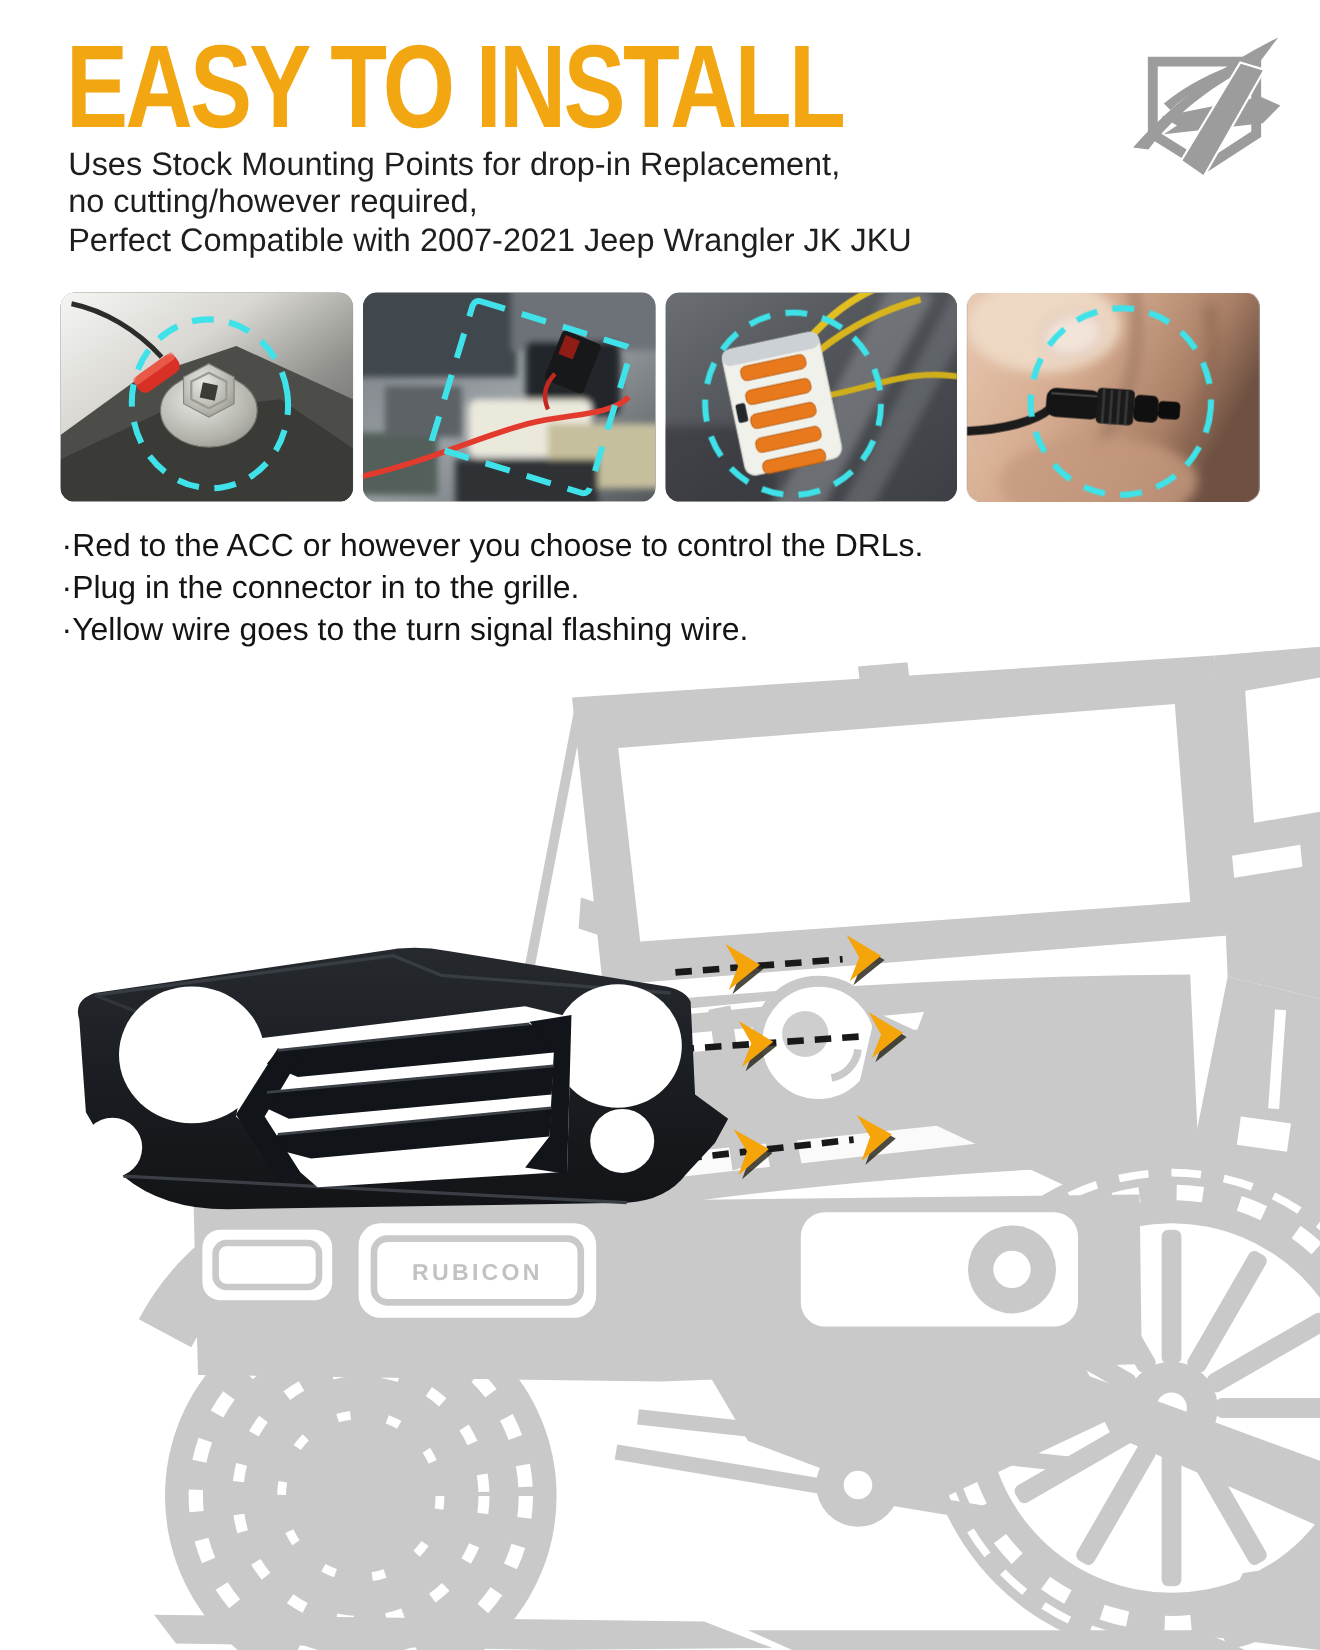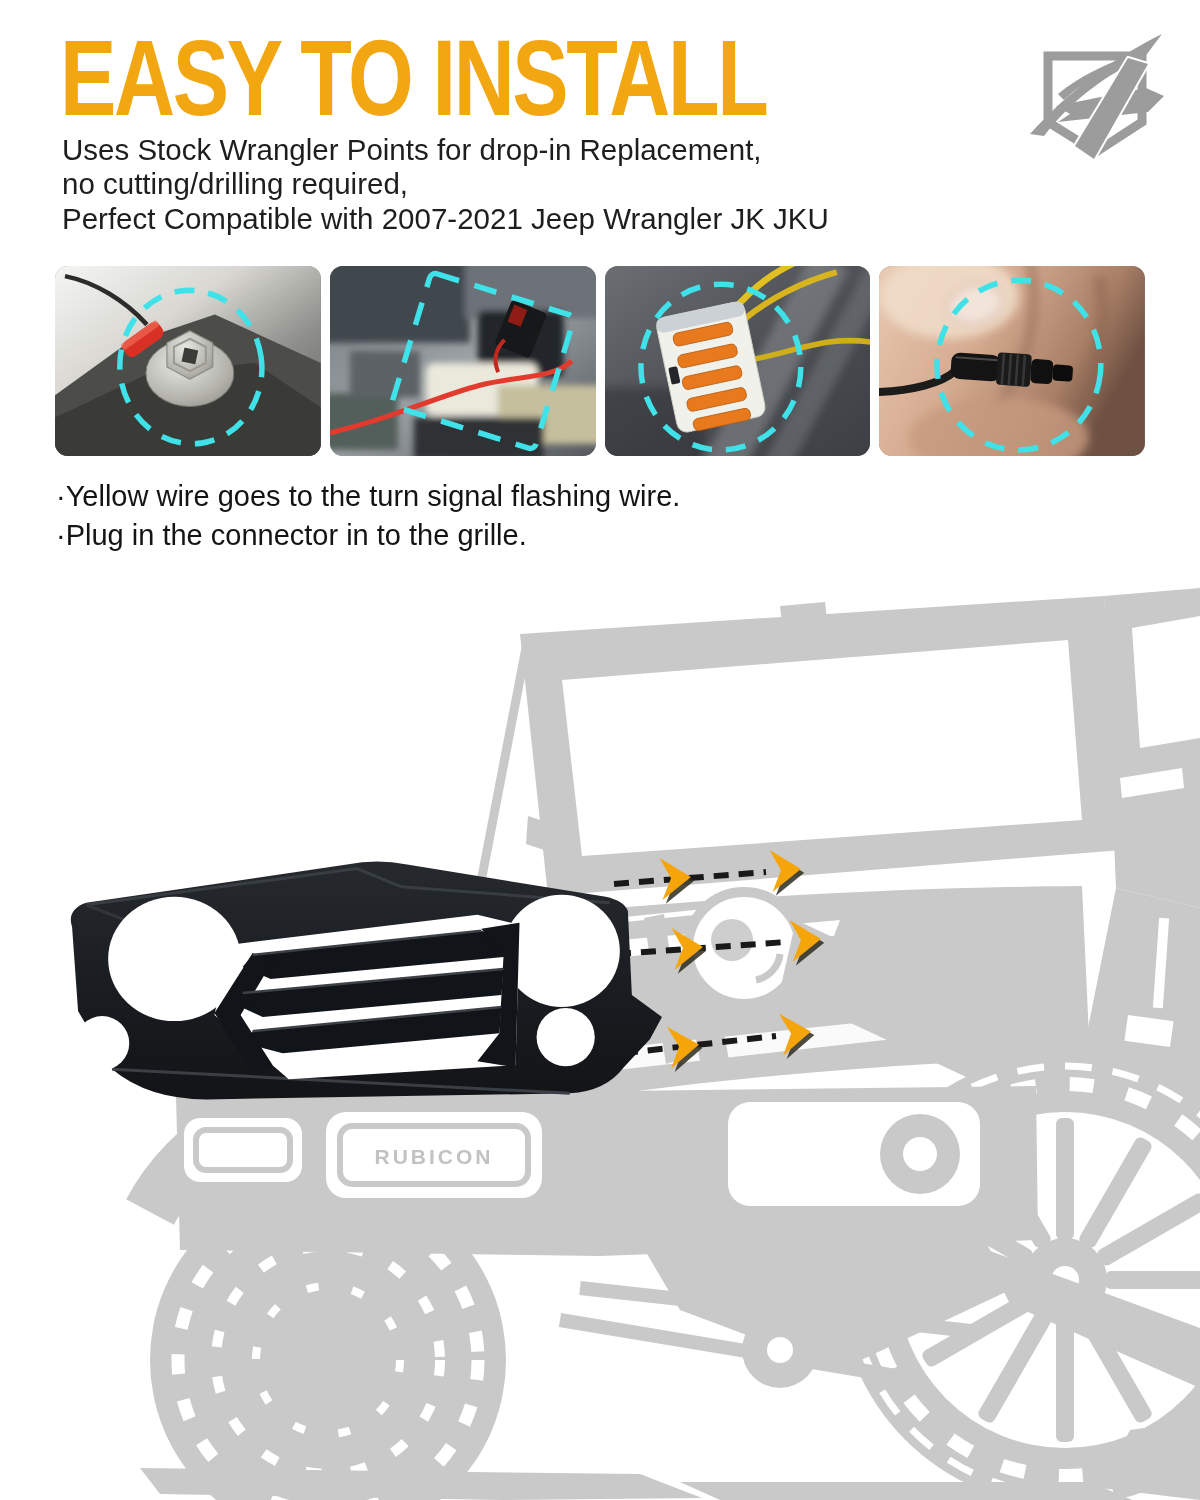--- a/index.html
+++ b/index.html
@@ -28,22 +28,22 @@
   .watermark{left:80px;top:588px;z-index:1;}
   .arrows{left:580px;top:835px;z-index:2;}
   .grille{left:56px;top:852px;z-index:3;}
 </style>
 </head>
 <body>
 
 <div class="abs title">EASY TO INSTALL</div>
 
 <div class="abs subtitle">
-  <div class="l1">Uses Stock Wrangler Points for drop-in Replacement,</div>
-  <div class="l2">no cutting/drilling required,</div>
+  <div class="l1">Uses Stock Mounting Points for drop-in Replacement,</div>
+  <div class="l2">no cutting/however required,</div>
   <div class="l3">Perfect Compatible with 2007-2021 Jeep Wrangler JK JKU</div>
 </div>
 
 <svg class="abs brand-logo" width="140" height="135" viewBox="0 0 140 135">
   <g fill="#9c9c9c" stroke="none">
     <path d="M20,30 H114 V96 L68,126 L20,96 Z" fill="none" stroke="#9c9c9c" stroke-width="9"></path>
     <path d="M2,108 C44,62 86,32 134,8 L116,32 C78,48 42,76 16,110 Z"></path>
     <path d="M30,68 C52,50 74,40 98,31 L96,38 C74,46 52,58 36,74 Z"></path>
     <path d="M28,80 L118,62 L136,70 L120,86 L30,96 L42,88 Z"></path>
     <path d="M100,32 L120,38 L66,133 L47,120 Z" stroke="#ffffff" stroke-width="4" paint-order="stroke"></path>
@@ -191,22 +191,23 @@
         <rect x="24" y="-12" width="22" height="24" rx="5" fill="#101010"></rect>
         <rect x="46" y="-8" width="20" height="16" rx="4" fill="#0c0c0c"></rect>
         <line x1="-52" y1="-8" x2="-10" y2="-8" stroke="#4a4a4a" stroke-width="2"></line>
       </g>
       <ellipse cx="140" cy="98" rx="82" ry="84" fill="none" stroke="#3EE2E8" stroke-width="5.5" stroke-dasharray="20 14" transform="rotate(6 140 98)"></ellipse>
     </svg>
   </div>
 </div>
 
 <div class="abs instructions">
+  <div>·Red to the ACC or however you choose to control the DRLs.</div>
+  <div>·Plug in the connector in to the grille.</div>
   <div>·Yellow wire goes to the turn signal flashing wire.</div>
-  <div>·Plug in the connector in to the grille.</div>
 </div>
 
 <svg class="abs watermark" width="1120" height="912" viewBox="0 0 1120 912">
   <g fill="#c9c9c9" stroke="none">
 
     <path d="M440,46 L1024,8 L1042,262 L468,308 Z"></path>
     <path d="M482,92 L988,52 L1002,232 L502,268 Z" fill="#ffffff"></path>
     <polygon points="700,18 745,14 748,40 703,44"></polygon>
 
     <polygon points="1024,8 1120,0 1120,320 1036,300"></polygon>

